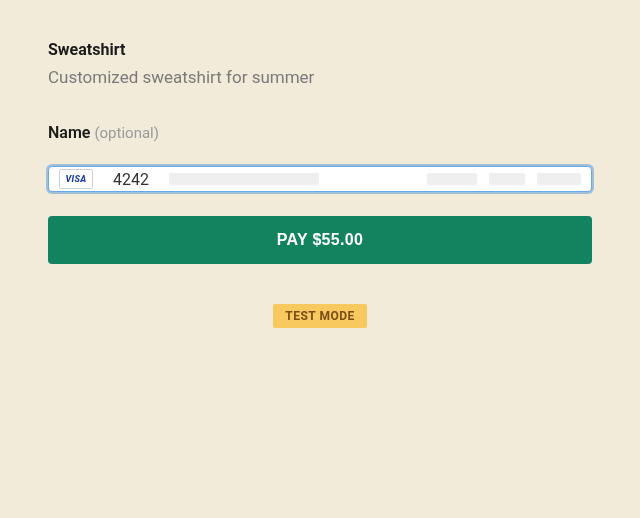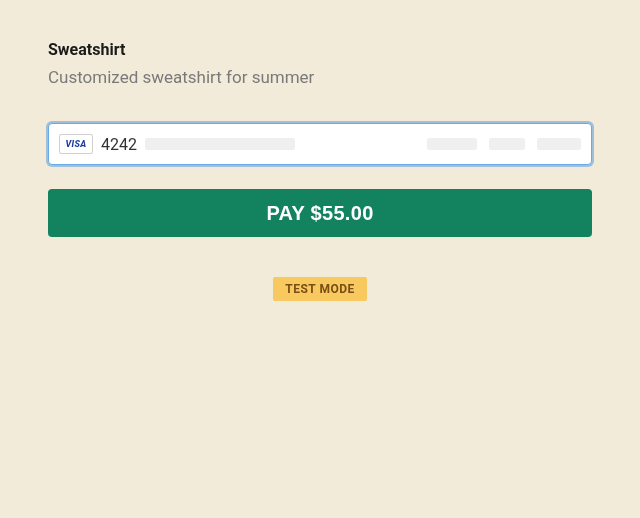--- a/index.html
+++ b/index.html
@@ -39,28 +39,28 @@
       height: 42px;
       padding: 0 14px;
       font-size: 16px;
       border: 1px solid #cfcfcf;
       border-radius: 4px;
       background: #fff;
       color: #333;
     }
     .card-row {
       width: 100%;
-      height: 42px;
+      height: 26px;
       padding: 0 10px;
       border: 1px solid #cfcfcf;
       border-radius: 4px;
       background: #fff;
       display: flex;
       align-items: center;
-      gap: 8px;
+      gap: 20px;
       box-shadow: 0 0 0 2px rgba(60,140,220,0.45);
       border-color: #69a9e8;
     }
     .visa-badge {
       width: 34px;
       height: 20px;
       border: 1px solid #d0d0d0;
       border-radius: 2px;
       background: #fff;
       display: flex;
@@ -84,21 +84,21 @@
     .mask-left { flex: 1; max-width: 150px; }
     .mask-right-group { display: flex; gap: 12px; margin-left: auto; }
     .mask-exp { width: 50px; }
     .mask-cvc { width: 36px; }
     .mask-zip { width: 44px; }
     .pay-button {
       width: 100%;
       height: 48px;
       background: #12835e;
       color: #fff;
-      font-size: 20px;
+      font-size: 16px;
       font-weight: 700;
       border: none;
       border-radius: 4px;
       cursor: pointer;
       letter-spacing: 0.3px;
       margin-bottom: 24px;
     }
     .testmode-wrap { text-align: center; margin-top: 16px; }
     .testmode-badge {
       display: inline-block;
@@ -113,20 +113,24 @@
   </style>
 </head>
 <body>
 
 
 
 <div class="product-title">Sweatshirt</div>
 <div class="product-desc">Customized sweatshirt for summer</div>
 
 <div class="field-group">
+  <label class="label">
+    <span>Name</span>
+    <span class="label-optional">(optional)</span>
+  </label>
 </div>
 
 <div class="field-group">
 </div>
 
 <div class="field-group">
   <div class="card-row">
     <span class="visa-badge">VISA</span>
     <span class="card-number">4242</span>
     <div class="card-mask">

